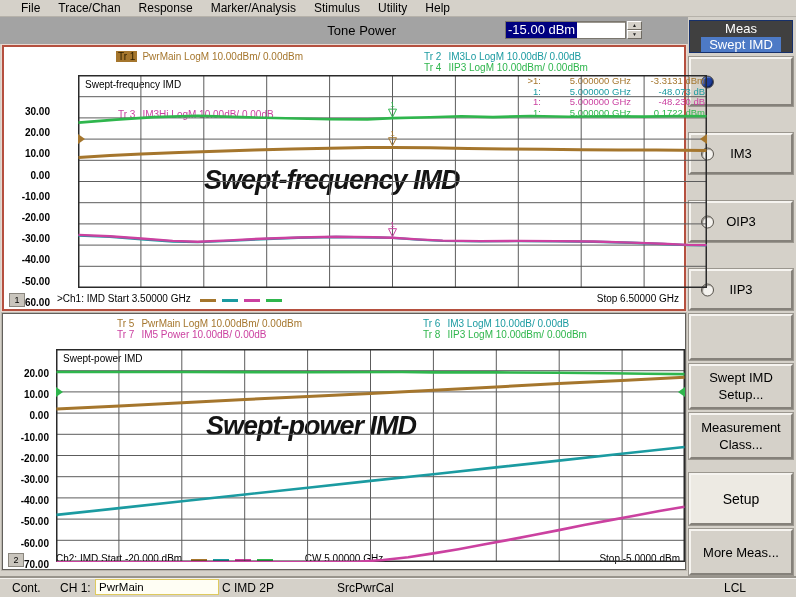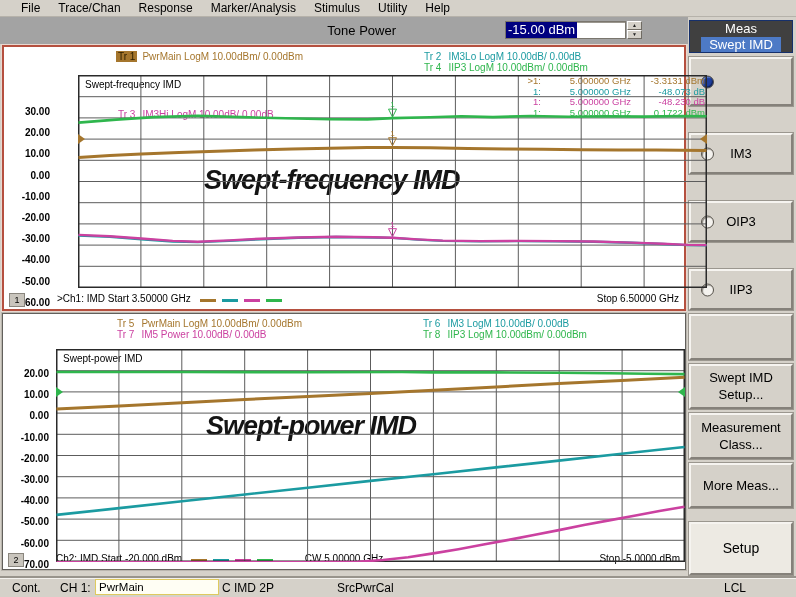--- a/index.html
+++ b/index.html
@@ -367,28 +367,28 @@
         <div>Swept IMD</div>
         <div>Setup...</div>
       </div>
     </div>
     <div class="sb-btn h50">
       <div class="lines">
         <div>Measurement</div>
         <div>Class...</div>
       </div>
     </div>
+    <div class="sb-btn setup">
+      <div class="lines">
+        <div>Setup</div>
+      </div>
+    </div>
     <div class="sb-btn h50">
       <div class="lines">
         <div>More Meas...</div>
-      </div>
-    </div>
-    <div class="sb-btn setup">
-      <div class="lines">
-        <div>Setup</div>
       </div>
     </div>
   </div>
 
 <div class="statusbar">
   <span class="sb-item st-cont">Cont.</span>
   <span class="sb-item st-chl">CH 1:</span>
   <span class="sb-item st-chbox">PwrMain</span>
   <span class="sb-item st-c">C IMD 2P</span>
   <span class="sb-item st-cal">SrcPwrCal</span>

